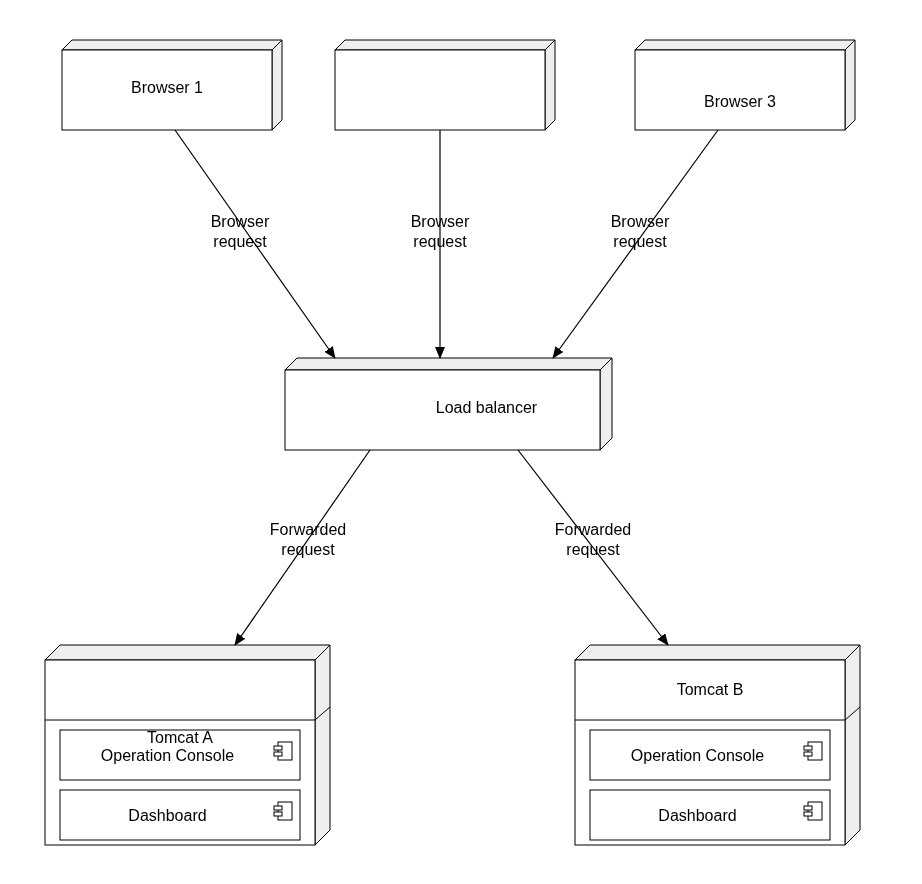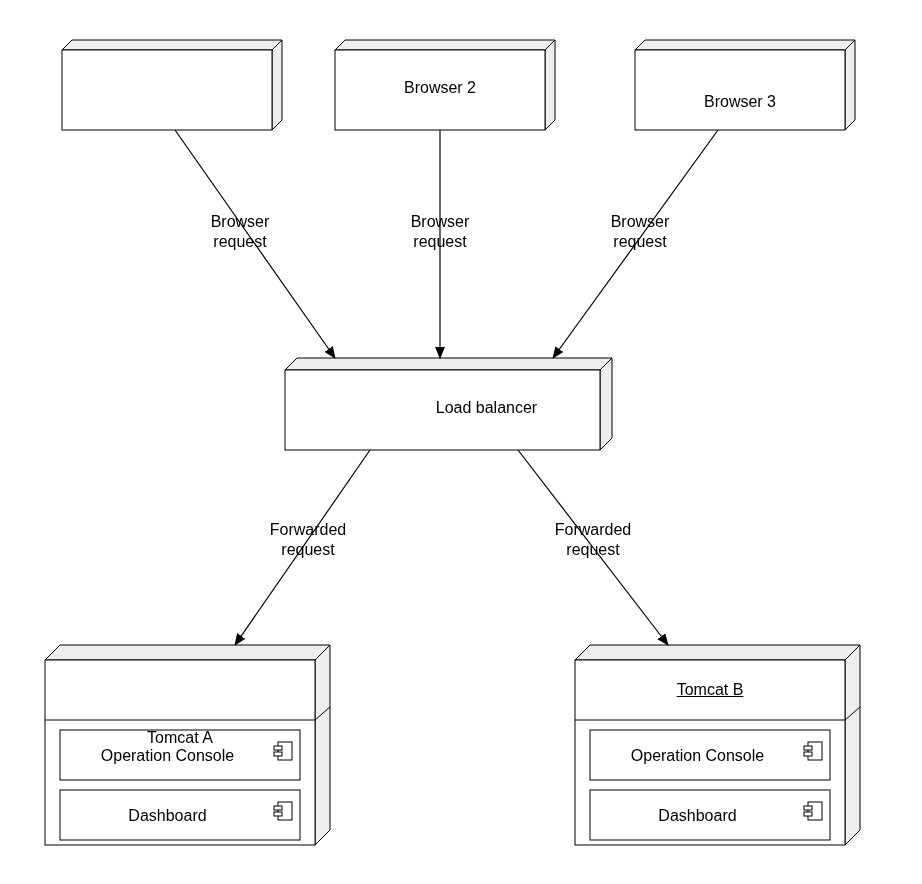--- a/index.html
+++ b/index.html
@@ -110,30 +110,30 @@
 
   <line x1="440" y1="130" x2="440" y2="358" stroke="#000" stroke-width="1.2" marker-end="url(#arrowhead)"></line>
 
   <line x1="718" y1="130" x2="553" y2="358" stroke="#000" stroke-width="1.2" marker-end="url(#arrowhead)"></line>
 
   <line x1="370" y1="450" x2="235" y2="645" stroke="#000" stroke-width="1.2" marker-end="url(#arrowhead)"></line>
 
   <line x1="518" y1="450" x2="668" y2="645" stroke="#000" stroke-width="1.2" marker-end="url(#arrowhead)"></line>
 </svg>
 
-<div class="lbl" style="left:335px; top:78px; width:210px;">Browser 2</div>
+<div class="lbl" style="left:62px; top:78px; width:210px;">Browser 1</div>
 <div class="lbl" style="left:635px; top:92px; width:210px;">Browser 3</div>
 
 <div class="lbl" style="left:285px; top:398px; width:315px;padding-left:44px;">Load balancer</div>
 
 <div class="lbl" style="left:45px; top:680px; width:270px;margin-top:48px;">Tomcat A</div>
 <div class="lbl" style="left:60px; top:746px; width:215px;">Operation Console</div>
 <div class="lbl" style="left:60px; top:806px; width:215px;">Dashboard</div>
 
-<div class="lbl" style="left:575px; top:680px; width:270px;text-decoration:underline;">Tomcat B</div>
+<div class="lbl" style="left:575px; top:680px; width:270px;">Tomcat B</div>
 <div class="lbl" style="left:590px; top:746px; width:215px;">Operation Console</div>
 <div class="lbl" style="left:590px; top:806px; width:215px;">Dashboard</div>
 
 <div class="lbl" style="left:200px; top:212px; width:80px;">Browser
 request</div>
 <div class="lbl" style="left:400px; top:212px; width:80px;">Browser
 request</div>
 <div class="lbl" style="left:600px; top:212px; width:80px;">Browser
 request</div>
 

